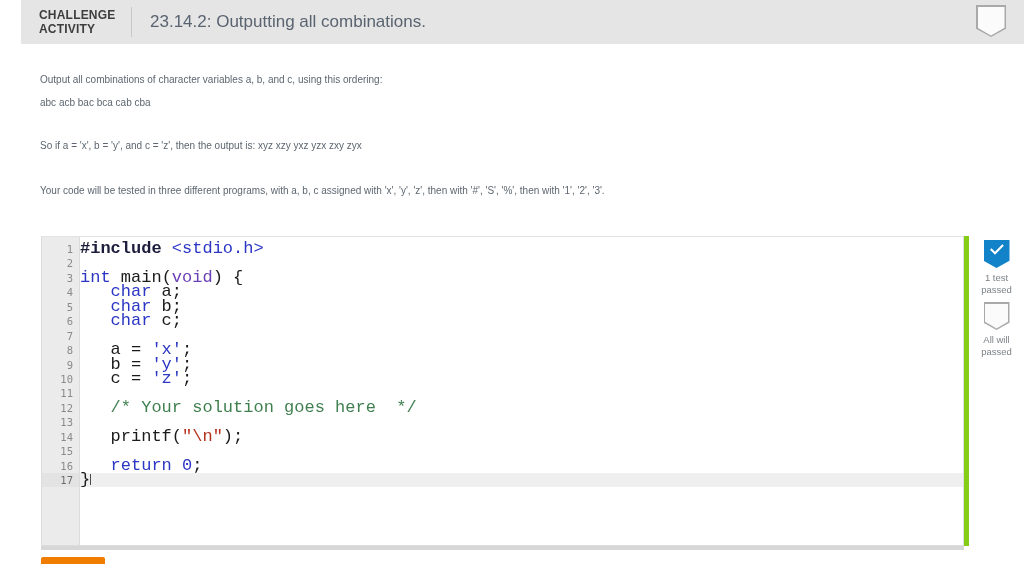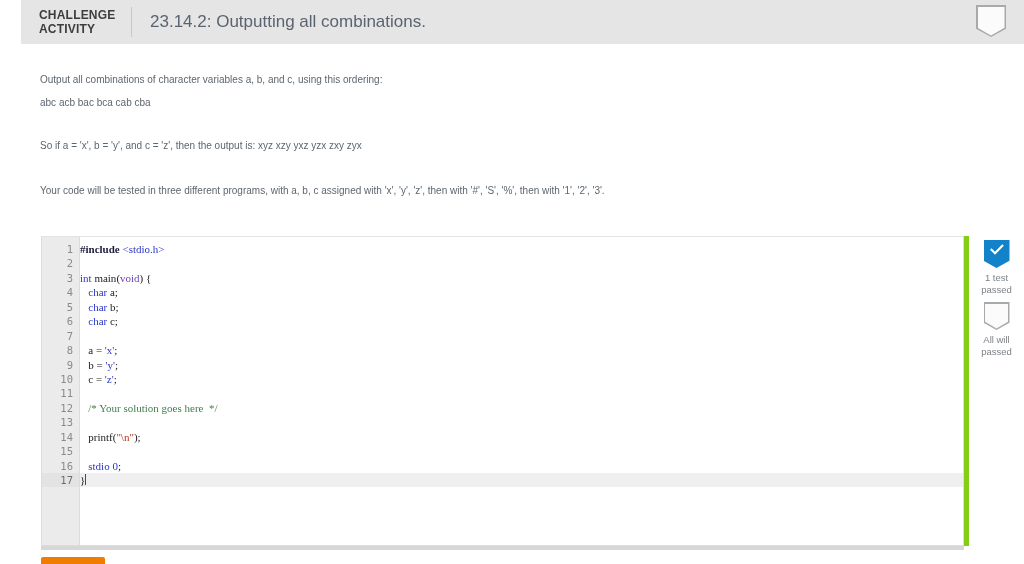--- a/index.html
+++ b/index.html
@@ -122,22 +122,22 @@
   }
   .gutter div.active-ln { background: #e3e3e3; color: #6d6d6d; }
   .code-area {
     flex: 1;
     padding-top: 5px;
     position: relative;
   }
   .code-line {
     height: 14.45px;
     line-height: 14.45px;
-    font-family: Liberation Serif, serif;
-    font-size: 11px;
+    font-family: Liberation Mono, monospace;
+    font-size: 17px;
     color: #1b1b1b;
     white-space: pre;
   }
   .code-line.active { background: #efefef; }
   .tok-pre   { color: #1c1c3c; font-weight: 600; }
   .tok-inc   { color: #2b36c4; }
   .tok-kw    { color: #2b36c4; }
   .tok-type  { color: #2b36c4; }
   .tok-void  { color: #6a3fb5; }
   .tok-id    { color: #1b1b1b; }
@@ -256,21 +256,21 @@
         <div class="code-line"><span class="tok-punct">   </span><span class="tok-type">char</span><span class="tok-punct"> c;</span></div>
         <div class="code-line">&nbsp;</div>
         <div class="code-line"><span class="tok-punct">   a = </span><span class="tok-chr">'x'</span><span class="tok-punct">;</span></div>
         <div class="code-line"><span class="tok-punct">   b = </span><span class="tok-chr">'y'</span><span class="tok-punct">;</span></div>
         <div class="code-line"><span class="tok-punct">   c = </span><span class="tok-chr">'z'</span><span class="tok-punct">;</span></div>
         <div class="code-line">&nbsp;</div>
         <div class="code-line"><span class="tok-punct">   </span><span class="tok-com">/* Your solution goes here  */</span></div>
         <div class="code-line">&nbsp;</div>
         <div class="code-line"><span class="tok-punct">   </span><span class="tok-id">printf</span><span class="tok-punct">(</span><span class="tok-str">"\n"</span><span class="tok-punct">);</span></div>
         <div class="code-line">&nbsp;</div>
-        <div class="code-line"><span class="tok-punct">   </span><span class="tok-kw">stdio</span><span class="tok-punct"> </span><span class="tok-num">0</span><span class="tok-punct">;</span></div>
+        <div class="code-line"><span class="tok-punct">   </span><span class="tok-kw">return</span><span class="tok-punct"> </span><span class="tok-num">0</span><span class="tok-punct">;</span></div>
         <div class="code-line active"><span class="tok-punct">}</span><span class="cursor"></span></div>
       </div>
   </div>
   <div class="editor-scroll">
       <i></i>
     </div>
 
   <div class="results" id="results">
       <div class="result-item">
         <div class="result-icon">

